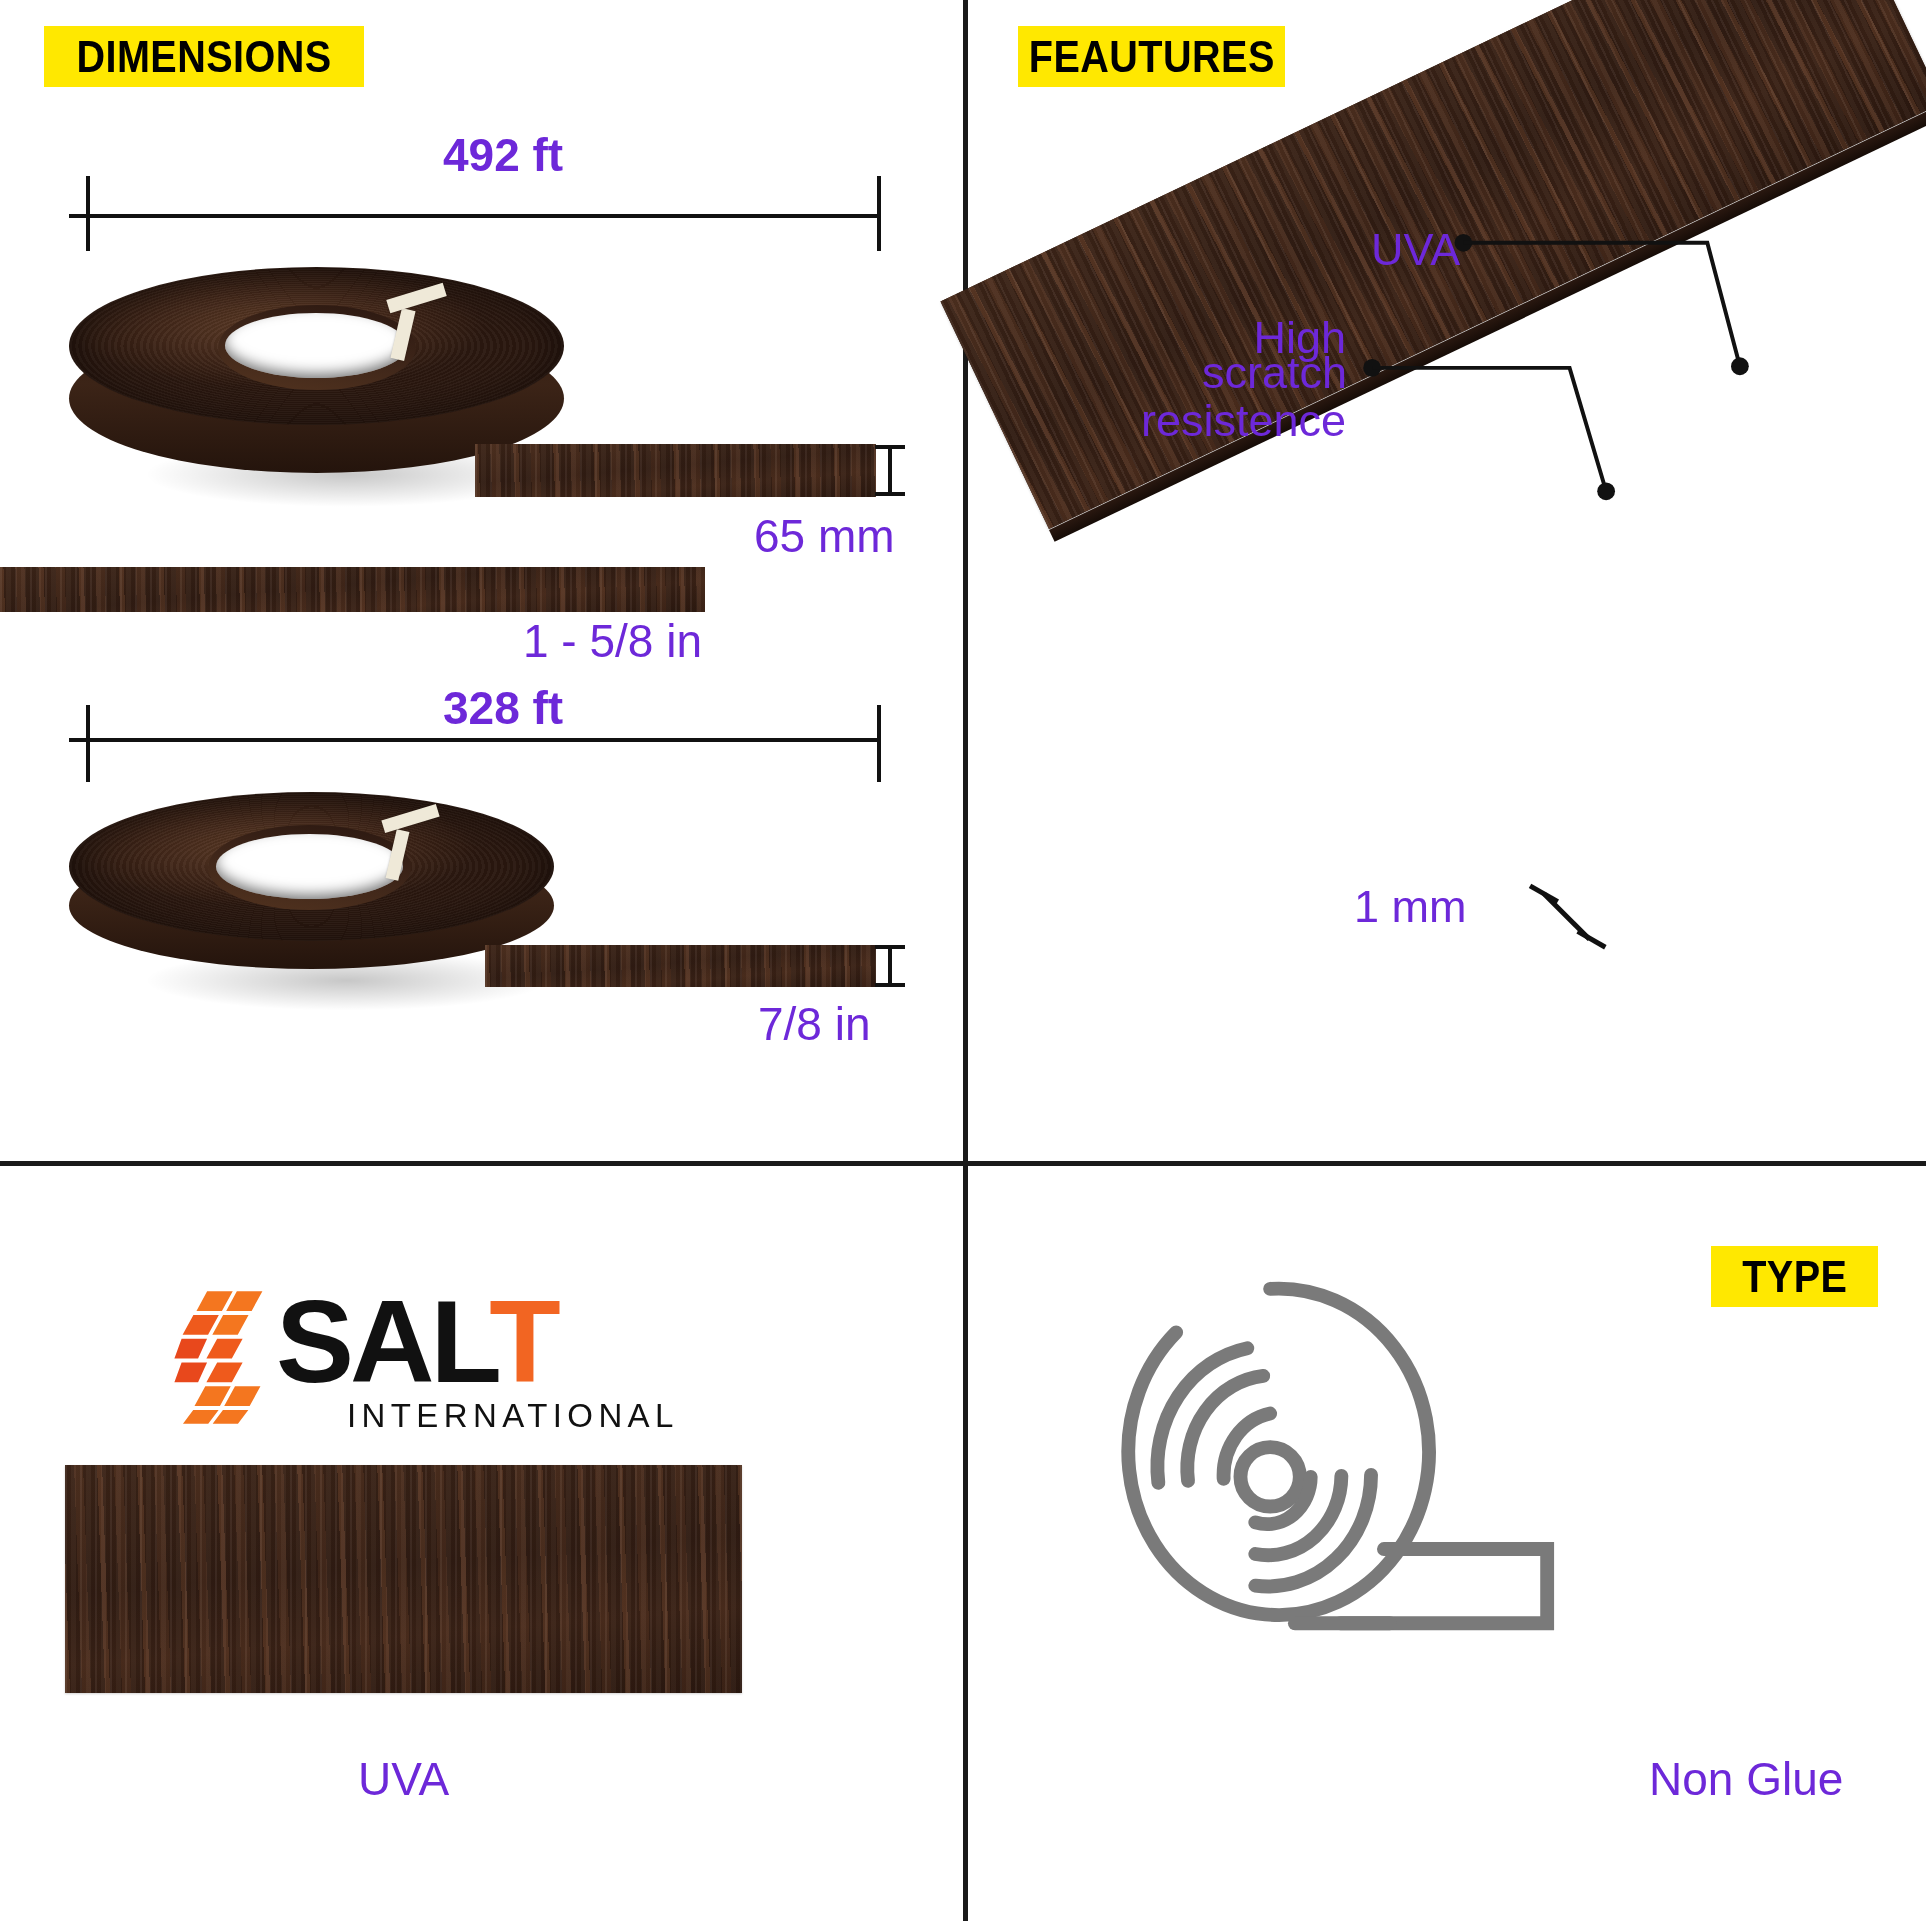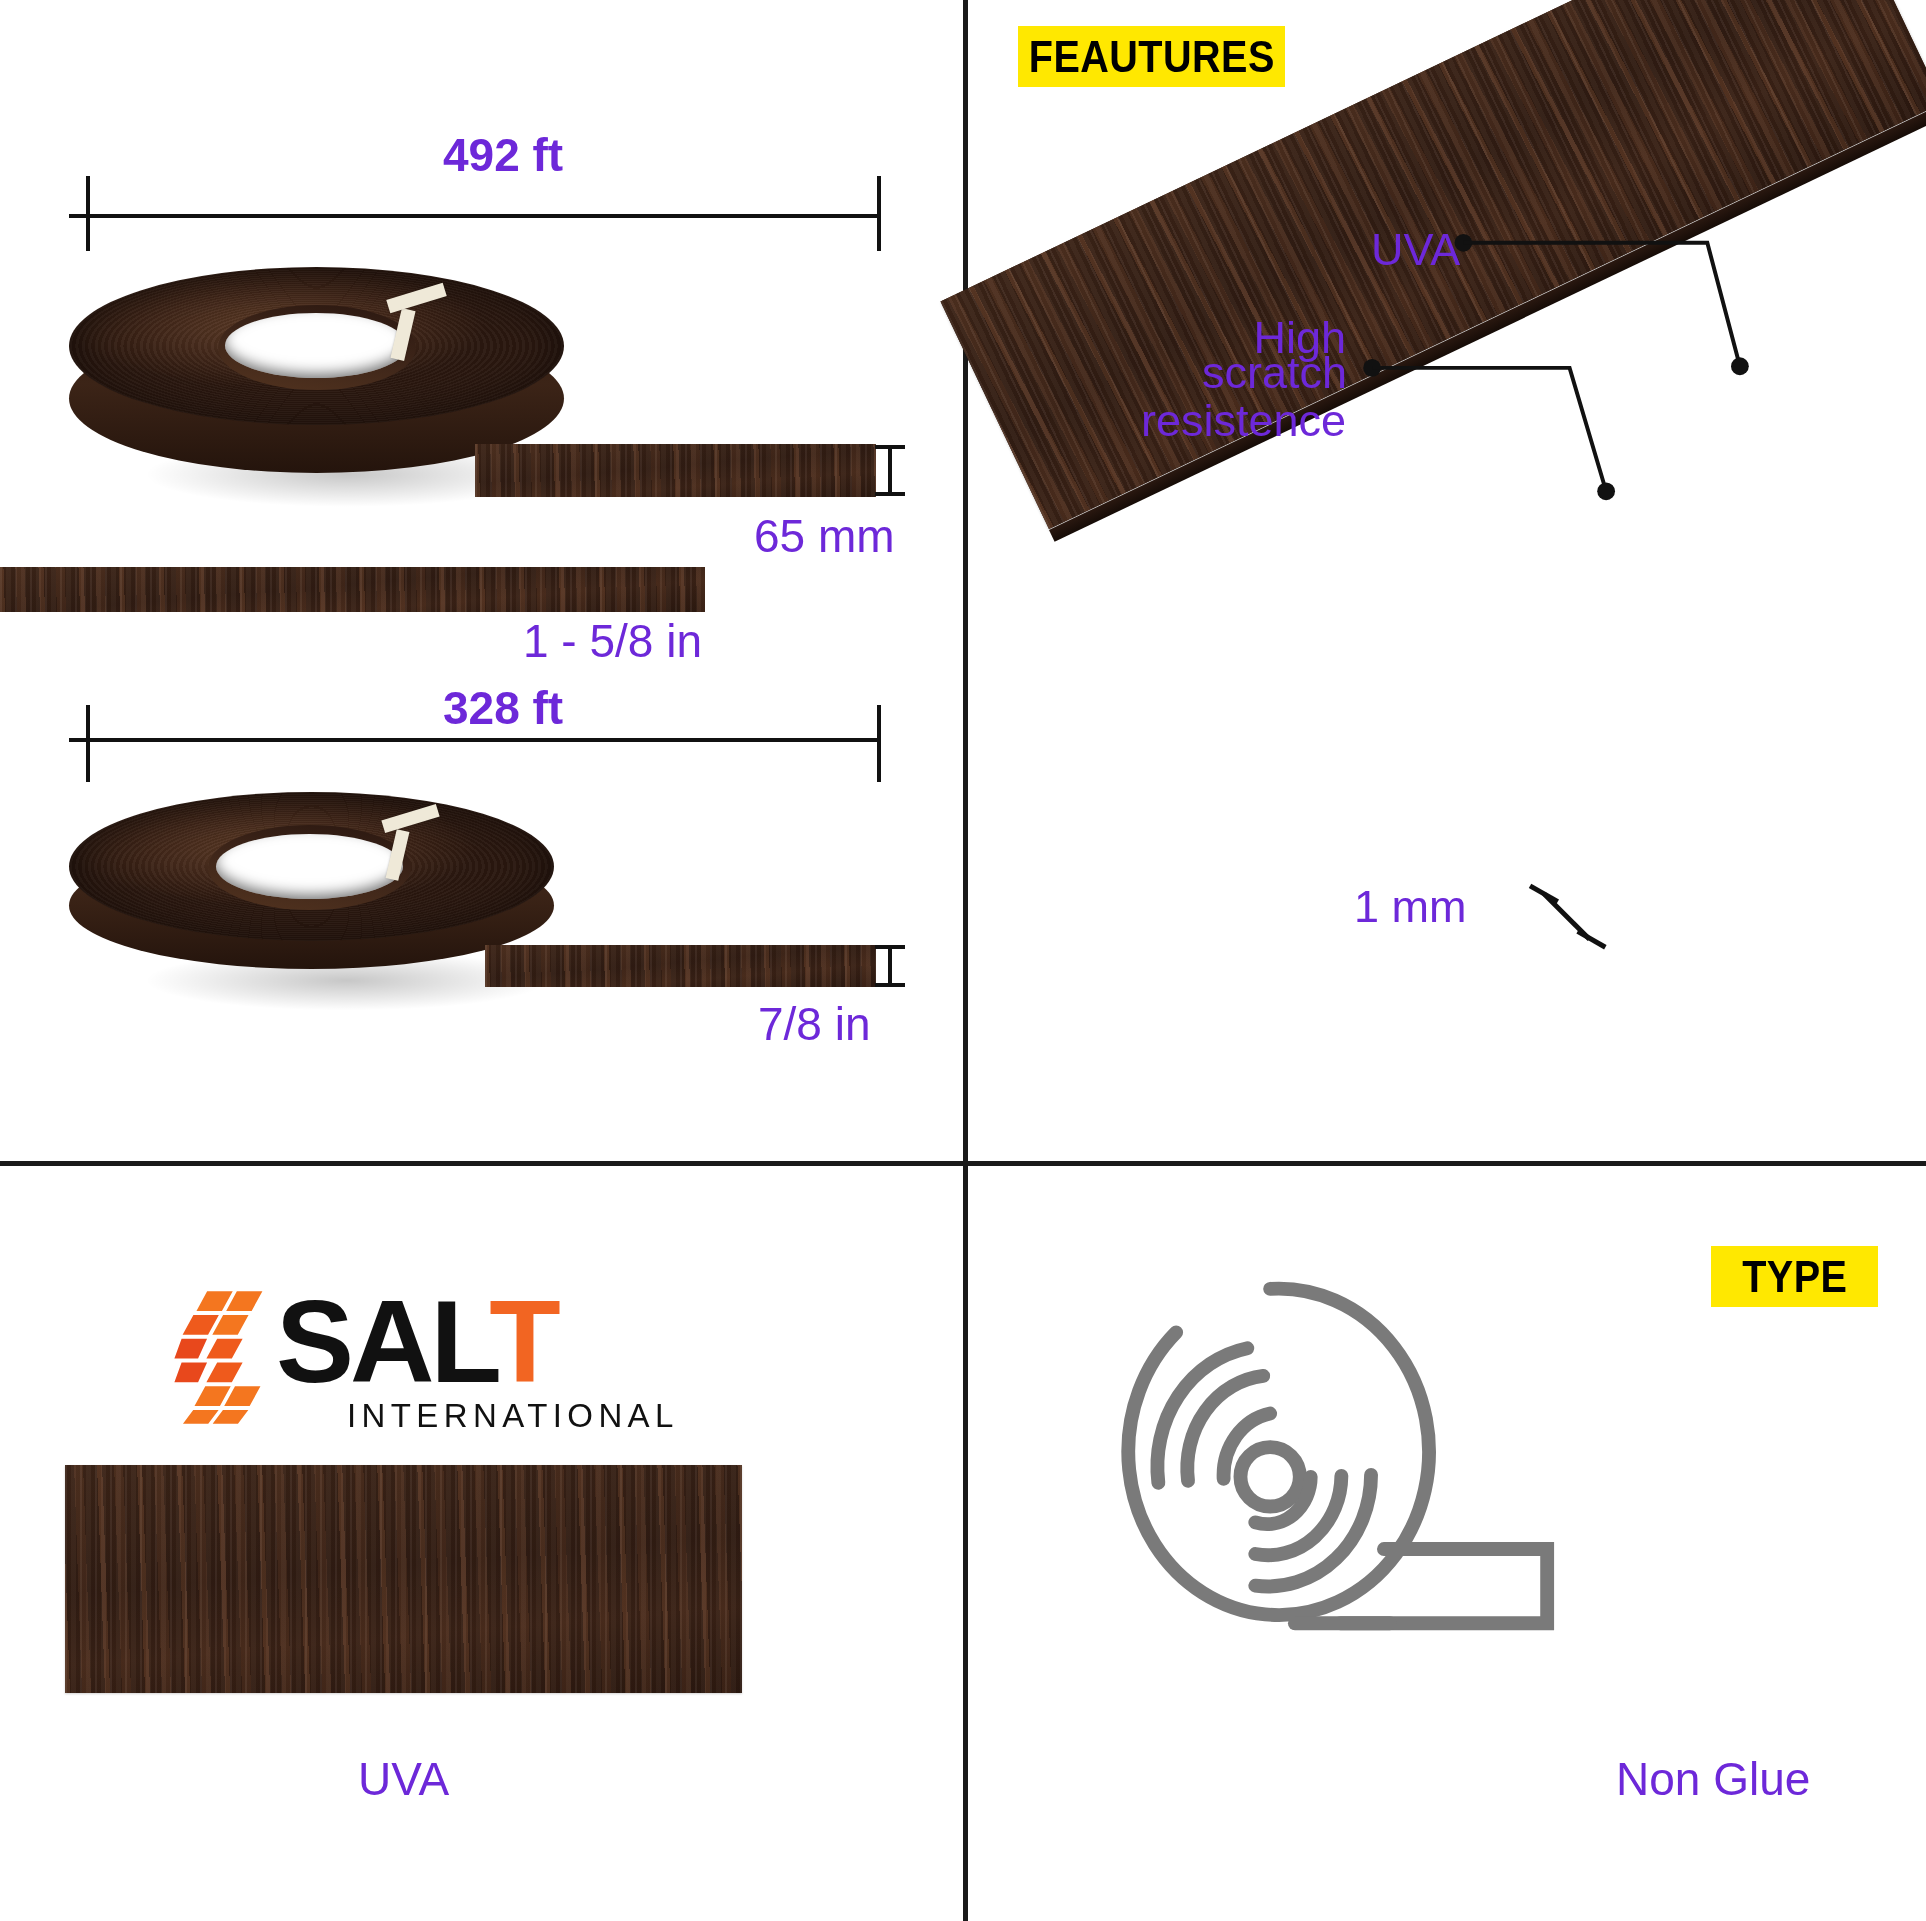--- a/index.html
+++ b/index.html
@@ -151,20 +151,23 @@
   #roll-icon svg{display:block;}
 </style>
 </head>
 <body>
 
 <div id="root">
 
   <div class="div-v"></div>
   <div class="div-h"></div>
 
+  <div class="badge" id="badge-dimensions">
+    <span>DIMENSIONS</span>
+  </div>
   <div class="badge" id="badge-features">
     <span>FEAUTURES</span>
   </div>
   <div class="badge" id="badge-type">
     <span>TYPE</span>
   </div>
 
   <div class="lbl" id="len1" style="left:443px;top:128px;font-size:46px;font-weight:700;font-stretch:condensed;">492 ft</div>
   <div class="rule rule-h" style="left:69px;top:214px;width:810px;"></div>
   <div class="rule rule-v" style="left:86px;top:176px;height:75px;"></div>
@@ -280,16 +283,16 @@
         <circle cx="175" cy="212" r="30"></circle>
         <path d="M216 212 A44 48 0 0 1 160 258"></path>
         <path d="M247 211 A74 81 0 0 1 160 290"></path>
         <path d="M277 210 A104 113 0 0 1 160 322"></path>
 
         <path d="M290 285 H455 V360 H246"></path>
         <path d="M200 360 H296"></path>
       </g>
     </svg>
   </div>
-  <div class="lbl" style="left:1616px;top:1752px;font-size:46px;">Non Glue</div>
+  <div class="lbl" style="left:1649px;top:1752px;font-size:46px;">Non Glue</div>
 
 </div>
 
 
 </body></html>

